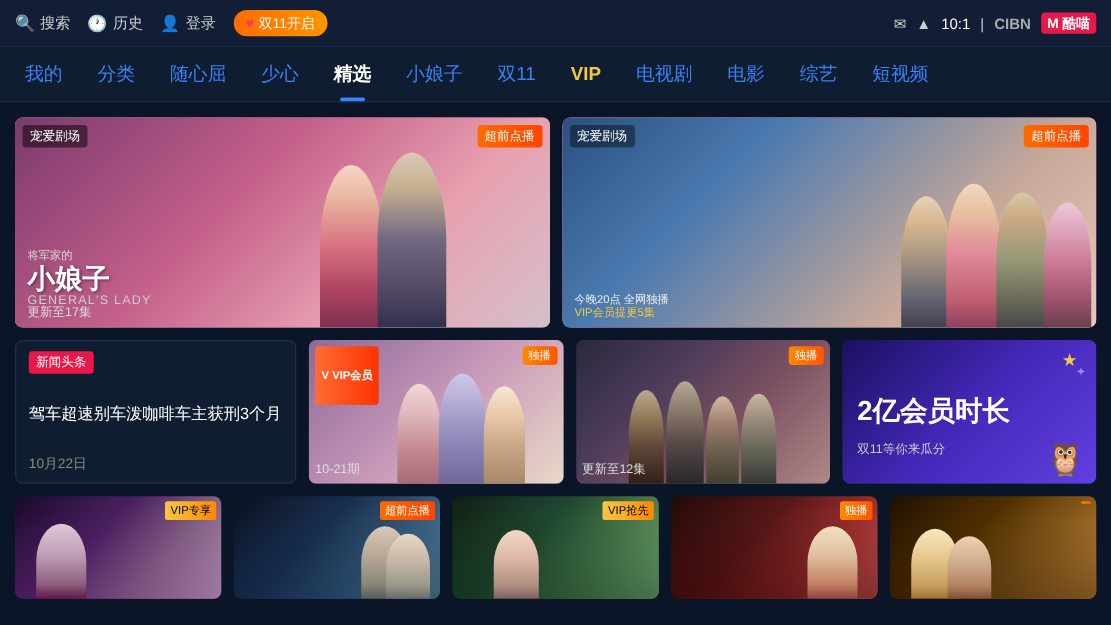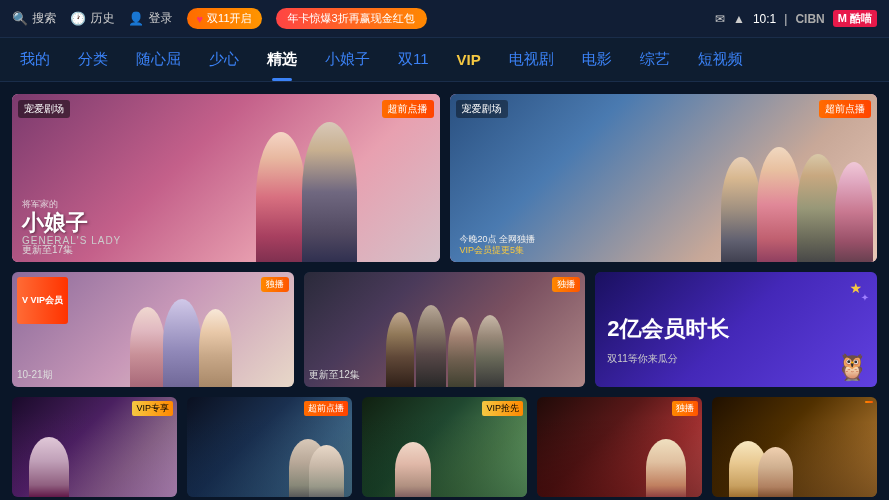--- a/index.html
+++ b/index.html
@@ -349,21 +349,21 @@
       font-size: 10px;
       color: #ccc;
       text-align: center;
       margin-top: 8px;
     }
 
     
     .third-row {
       display: flex;
       gap: 10px;
-      height: 100px;
+      height: 82px;
     }
 
     .mini-card {
       flex: 1;
       border-radius: 6px;
       overflow: hidden;
       position: relative;
       cursor: pointer;
     }
     .bg-mini1 {
@@ -407,23 +407,20 @@
       <span class="icon">🕐</span>
       <span>历史</span>
     </div>
     <div class="top-btn">
       <span class="icon">👤</span>
       <span>登录</span>
     </div>
     <div class="promo-banner">
       <span class="promo-heart">♥</span>
       <span>双11开启</span>
-    </div>
-    <div class="promo-text2">
-      <span>年卡惊爆3折再赢现金红包</span>
     </div>
   </div>
   <div class="top-bar-right">
     <span>✉</span>
     <span>▲</span>
     <span class="time-display">10:1</span>
     <span>|</span>
     <span class="cibn-logo">CIBN</span>
     <span class="miku-logo">M 酷喵</span>
   </div>
@@ -502,20 +499,25 @@
         <div class="hero-right-logo">宠爱剧场</div>
         <div class="hero-right-tag">超前点播</div>
         <div class="hero-right-notice">今晚20点 全网独播</div>
         <div class="hero-right-notice2">VIP会员提更5集</div>
       </div>
     </div>
   </div>
 
   <div class="content-row">
 
+    <div class="content-card news-card">
+      <div class="news-tag">新闻头条</div>
+      <div class="news-headline">驾车超速别车泼咖啡车主获刑3个月</div>
+      <div class="news-date">10月22日</div>
+    </div>
 
     <div class="content-card">
       <div class="show-card-bg bg-show1" style="width:100%;height:100%;position:relative;">
 
         <div style="position:absolute;bottom:0;right:0;width:80%;height:95%;display:flex;align-items:flex-end;justify-content:center;gap:3px;">
           <div style="width:35px;height:80px;border-radius:50% 50% 0 0;background:linear-gradient(180deg,#f0d8d0 0%,#e0b8c0 30%,#c89098 60%,#a86878 100%);"></div>
           <div style="width:38px;height:88px;border-radius:50% 50% 0 0;background:linear-gradient(180deg,#d0c8e8 0%,#b0a8d0 30%,#9088b8 60%,#706898 100%);margin-left:-5px;"></div>
           <div style="width:33px;height:78px;border-radius:50% 50% 0 0;background:linear-gradient(180deg,#f8e8d8 0%,#e8c8a8 30%,#c8a888 60%,#a88868 100%);margin-left:-5px;"></div>
         </div>
         <div class="show-card-vip-tag">V VIP会员</div>

